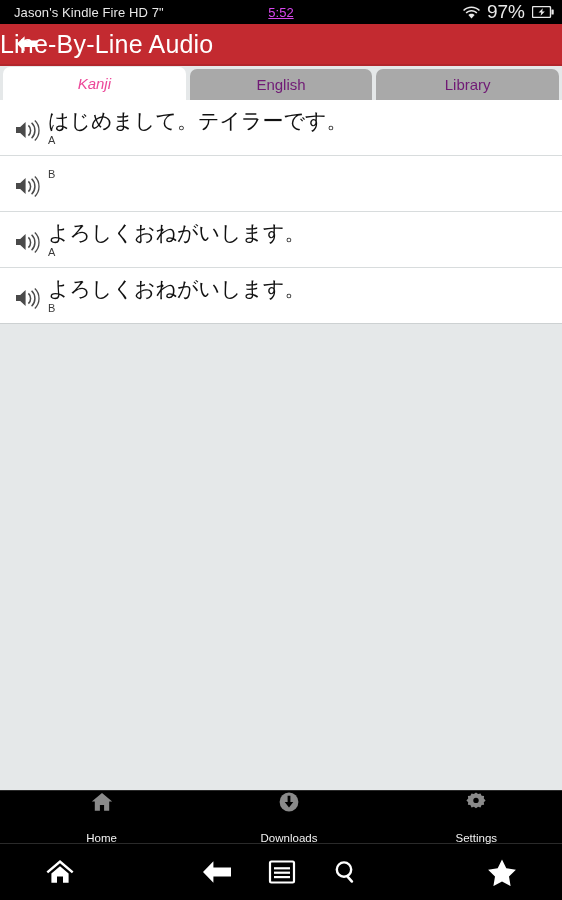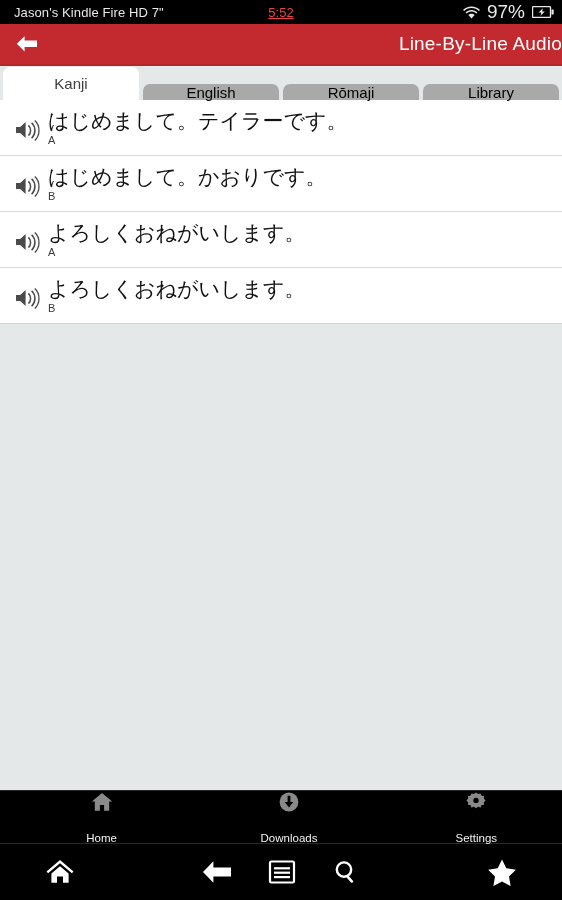--- a/index.html
+++ b/index.html
@@ -13,21 +13,21 @@
 
   
   .statusbar {
     height: 24px; background: #000; color: #e8e8e8;
     display: flex; align-items: center; padding: 0 8px;
     font-size: 13px; position: relative;
   }
   .status-device { margin-left: 6px; letter-spacing: .1px; }
   .status-time {
     position: absolute; left: 0; right: 0; text-align: center;
-    font-size: 13px; color: #ef4444; pointer-events: none; text-decoration: underline;
+    font-size: 13px; color: #d946ef; pointer-events: none; text-decoration: underline;
   }
   .status-right {
     margin-left: auto; display: flex; align-items: center; gap: 7px;
     position: relative; z-index: 2;
   }
   .status-battery-pct { font-size: 19px; }
   .wifi-ico { width: 17px; height: 13px; display: block; }
   .batt-ico { width: 22px; height: 12px; display: block; }
 
   
@@ -35,39 +35,39 @@
     height: 42px; background: #c32a30;
     display: flex; align-items: center; position: relative;
     border-bottom: 2px solid #b2262c;
   }
   .back-btn {
     width: 54px; height: 42px; display: flex;
     align-items: center; justify-content: center;
   }
   .back-ico { width: 22px; height: 18px; display: block; }
   .appbar-title {
-    position: absolute; left: 0; right: 0; text-align: right;
-    color: #fff; font-size: 19px; letter-spacing: .2px;
+    position: absolute; left: 0; right: 0; text-align: left;
+    color: #fff; font-size: 25px; letter-spacing: .2px;
     pointer-events: none;
   }
 
   
   .tabstrip {
     height: 34px; background: #e5e8e9;
     display: flex; align-items: flex-end;
     padding: 0 3px; gap: 4px;
   }
   .tab {
-    flex: 1 1 0; height: 16px;
-    background: #a9a9a9; color: #000000;
+    flex: 1 1 0; height: 31px;
+    background: #a9a9a9; color: #701a75;
     border-radius: 7px 7px 0 0;
     display: flex; align-items: center; justify-content: center;
     font-size: 15px;
   }
-  .tab.active { background: #fff; height: 33px; color: #404040; }
+  .tab.active { background: #fff; height: 33px; color: #ec4899; font-style: italic; }
 
   
   .list { background: #fff; border-bottom: 1px solid #cdd1d2; }
   .row {
     display: flex; align-items: flex-start;
     padding: 9px 10px 8px 10px;
     min-height: 52px;
     border-bottom: 1px solid #d8dcdd;
   }
   .row:last-child { border-bottom: none; }
@@ -151,21 +151,20 @@
           <path d="M8.6 1.2L0.8 8.8l7.8 7.6v-4.3h12.4V5.6H8.6z" fill="#ffffff"></path>
         </svg>
       </span>
     </div>
     <div class="appbar-title">Line-By-Line Audio</div>
   </div>
 
   <div class="tabstrip">
     <div class="tab active">Kanji</div>
     <div class="tab">English</div>
-    <div class="tab">Rōmaji</div>
     <div class="tab">Library</div>
   </div>
 
   <div class="list">
 
     <div class="row">
       <div class="spk-btn">
         <span>
           <svg class="spk-ico" viewBox="0 0 26 22">
             <path d="M2 8h4.2L11.6 3v16L6.2 14H2z" fill="#4a4a4a"></path>
@@ -186,21 +185,20 @@
         <span>
           <svg class="spk-ico" viewBox="0 0 26 22">
             <path d="M2 8h4.2L11.6 3v16L6.2 14H2z" fill="#4a4a4a"></path>
             <path d="M14.4 6.4c1.4 1.3 2.2 3.2 2.2 5.1s-.8 3.8-2.2 5.1" fill="none" stroke="#4a4a4a" stroke-width="1.5"></path>
             <path d="M17.6 3.8c2.1 2 3.3 4.8 3.3 7.7s-1.2 5.7-3.3 7.7" fill="none" stroke="#4a4a4a" stroke-width="1.5"></path>
             <path d="M20.8 1.6c2.7 2.5 4.2 6.1 4.2 9.9s-1.5 7.4-4.2 9.9" fill="none" stroke="#4a4a4a" stroke-width="1.3"></path>
           </svg>
         </span>
       </div>
       <div class="row-text">
-        <div class="row-line">はじめまして。かおりです。</div>
         <div class="row-speaker">B</div>
       </div>
     </div>
 
     <div class="row">
       <div class="spk-btn">
         <span>
           <svg class="spk-ico" viewBox="0 0 26 22">
             <path d="M2 8h4.2L11.6 3v16L6.2 14H2z" fill="#4a4a4a"></path>
             <path d="M14.4 6.4c1.4 1.3 2.2 3.2 2.2 5.1s-.8 3.8-2.2 5.1" fill="none" stroke="#4a4a4a" stroke-width="1.5"></path>

